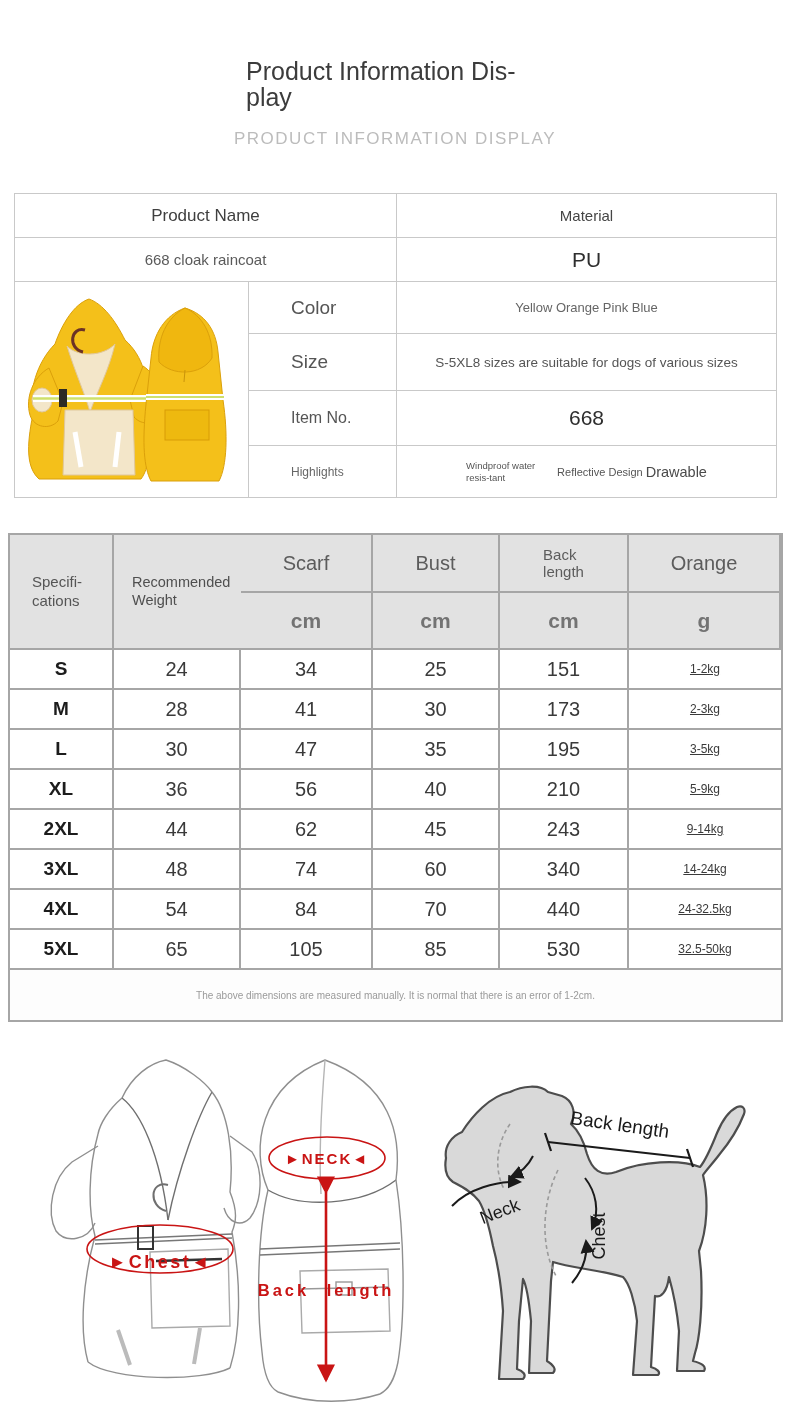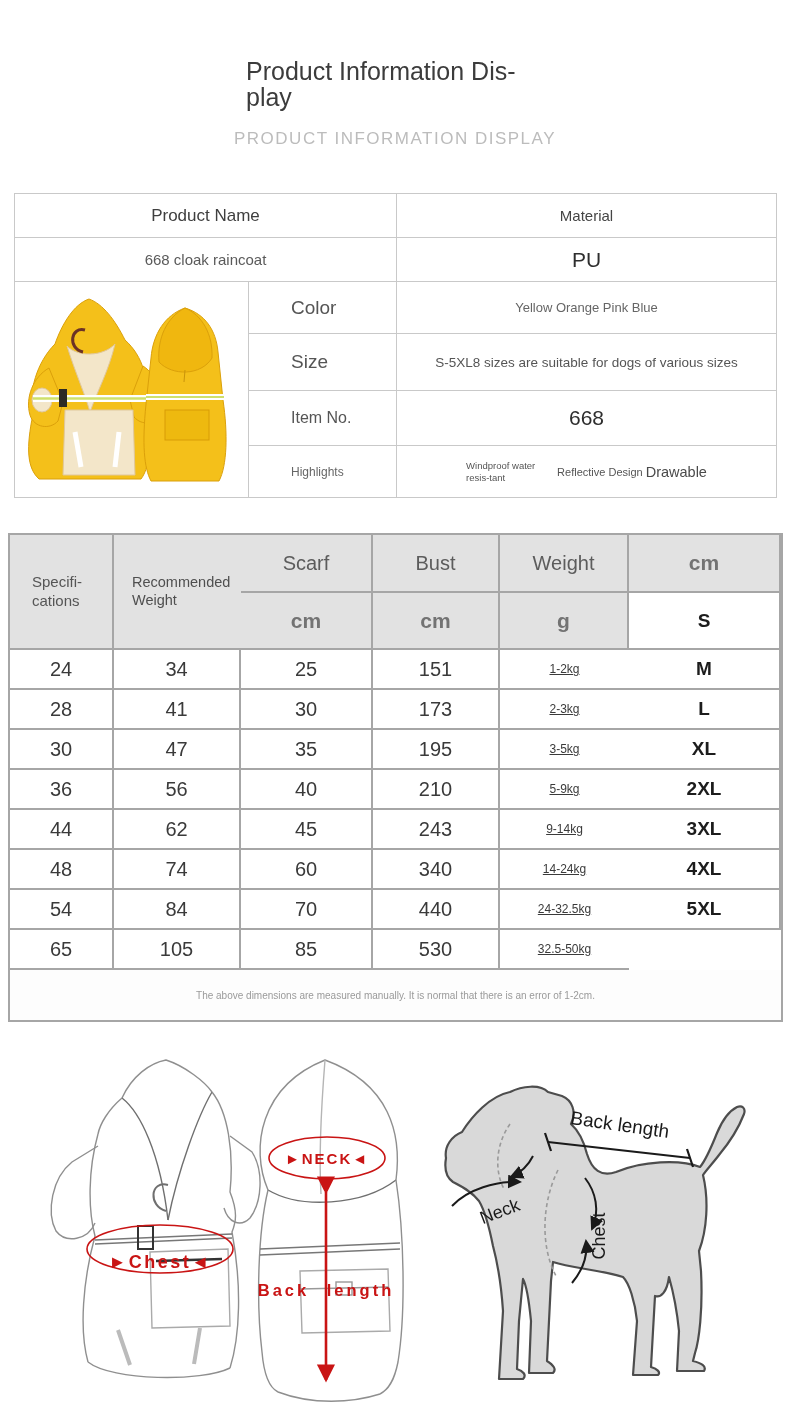--- a/index.html
+++ b/index.html
@@ -114,21 +114,23 @@
       <span class="hl2">Reflective Design</span>
       <span class="hl3">Drawable</span>
     </div>
   </div>
 
   <div class="spec-table">
     <div class="sc hdr corner">Specifi-
 cations</div>
     <div class="sc hdr colname">Scarf</div>
     <div class="sc hdr colname">Bust</div>
-    <div class="sc hdr colname">Weight</div>
+    <div class="sc hdr colname small">Back
+length</div>
+    <div class="sc hdr colname">Orange</div>
     <div class="sc hdr rec lastc">Recommended Weight</div>
     <div class="sc hdr unit">cm</div>
     <div class="sc hdr unit">cm</div>
     <div class="sc hdr unit">cm</div>
     <div class="sc hdr unit">g</div>
 
     <div class="sc szc">S</div>
     <div class="sc num">24</div>
     <div class="sc num">34</div>
     <div class="sc num">25</div>

